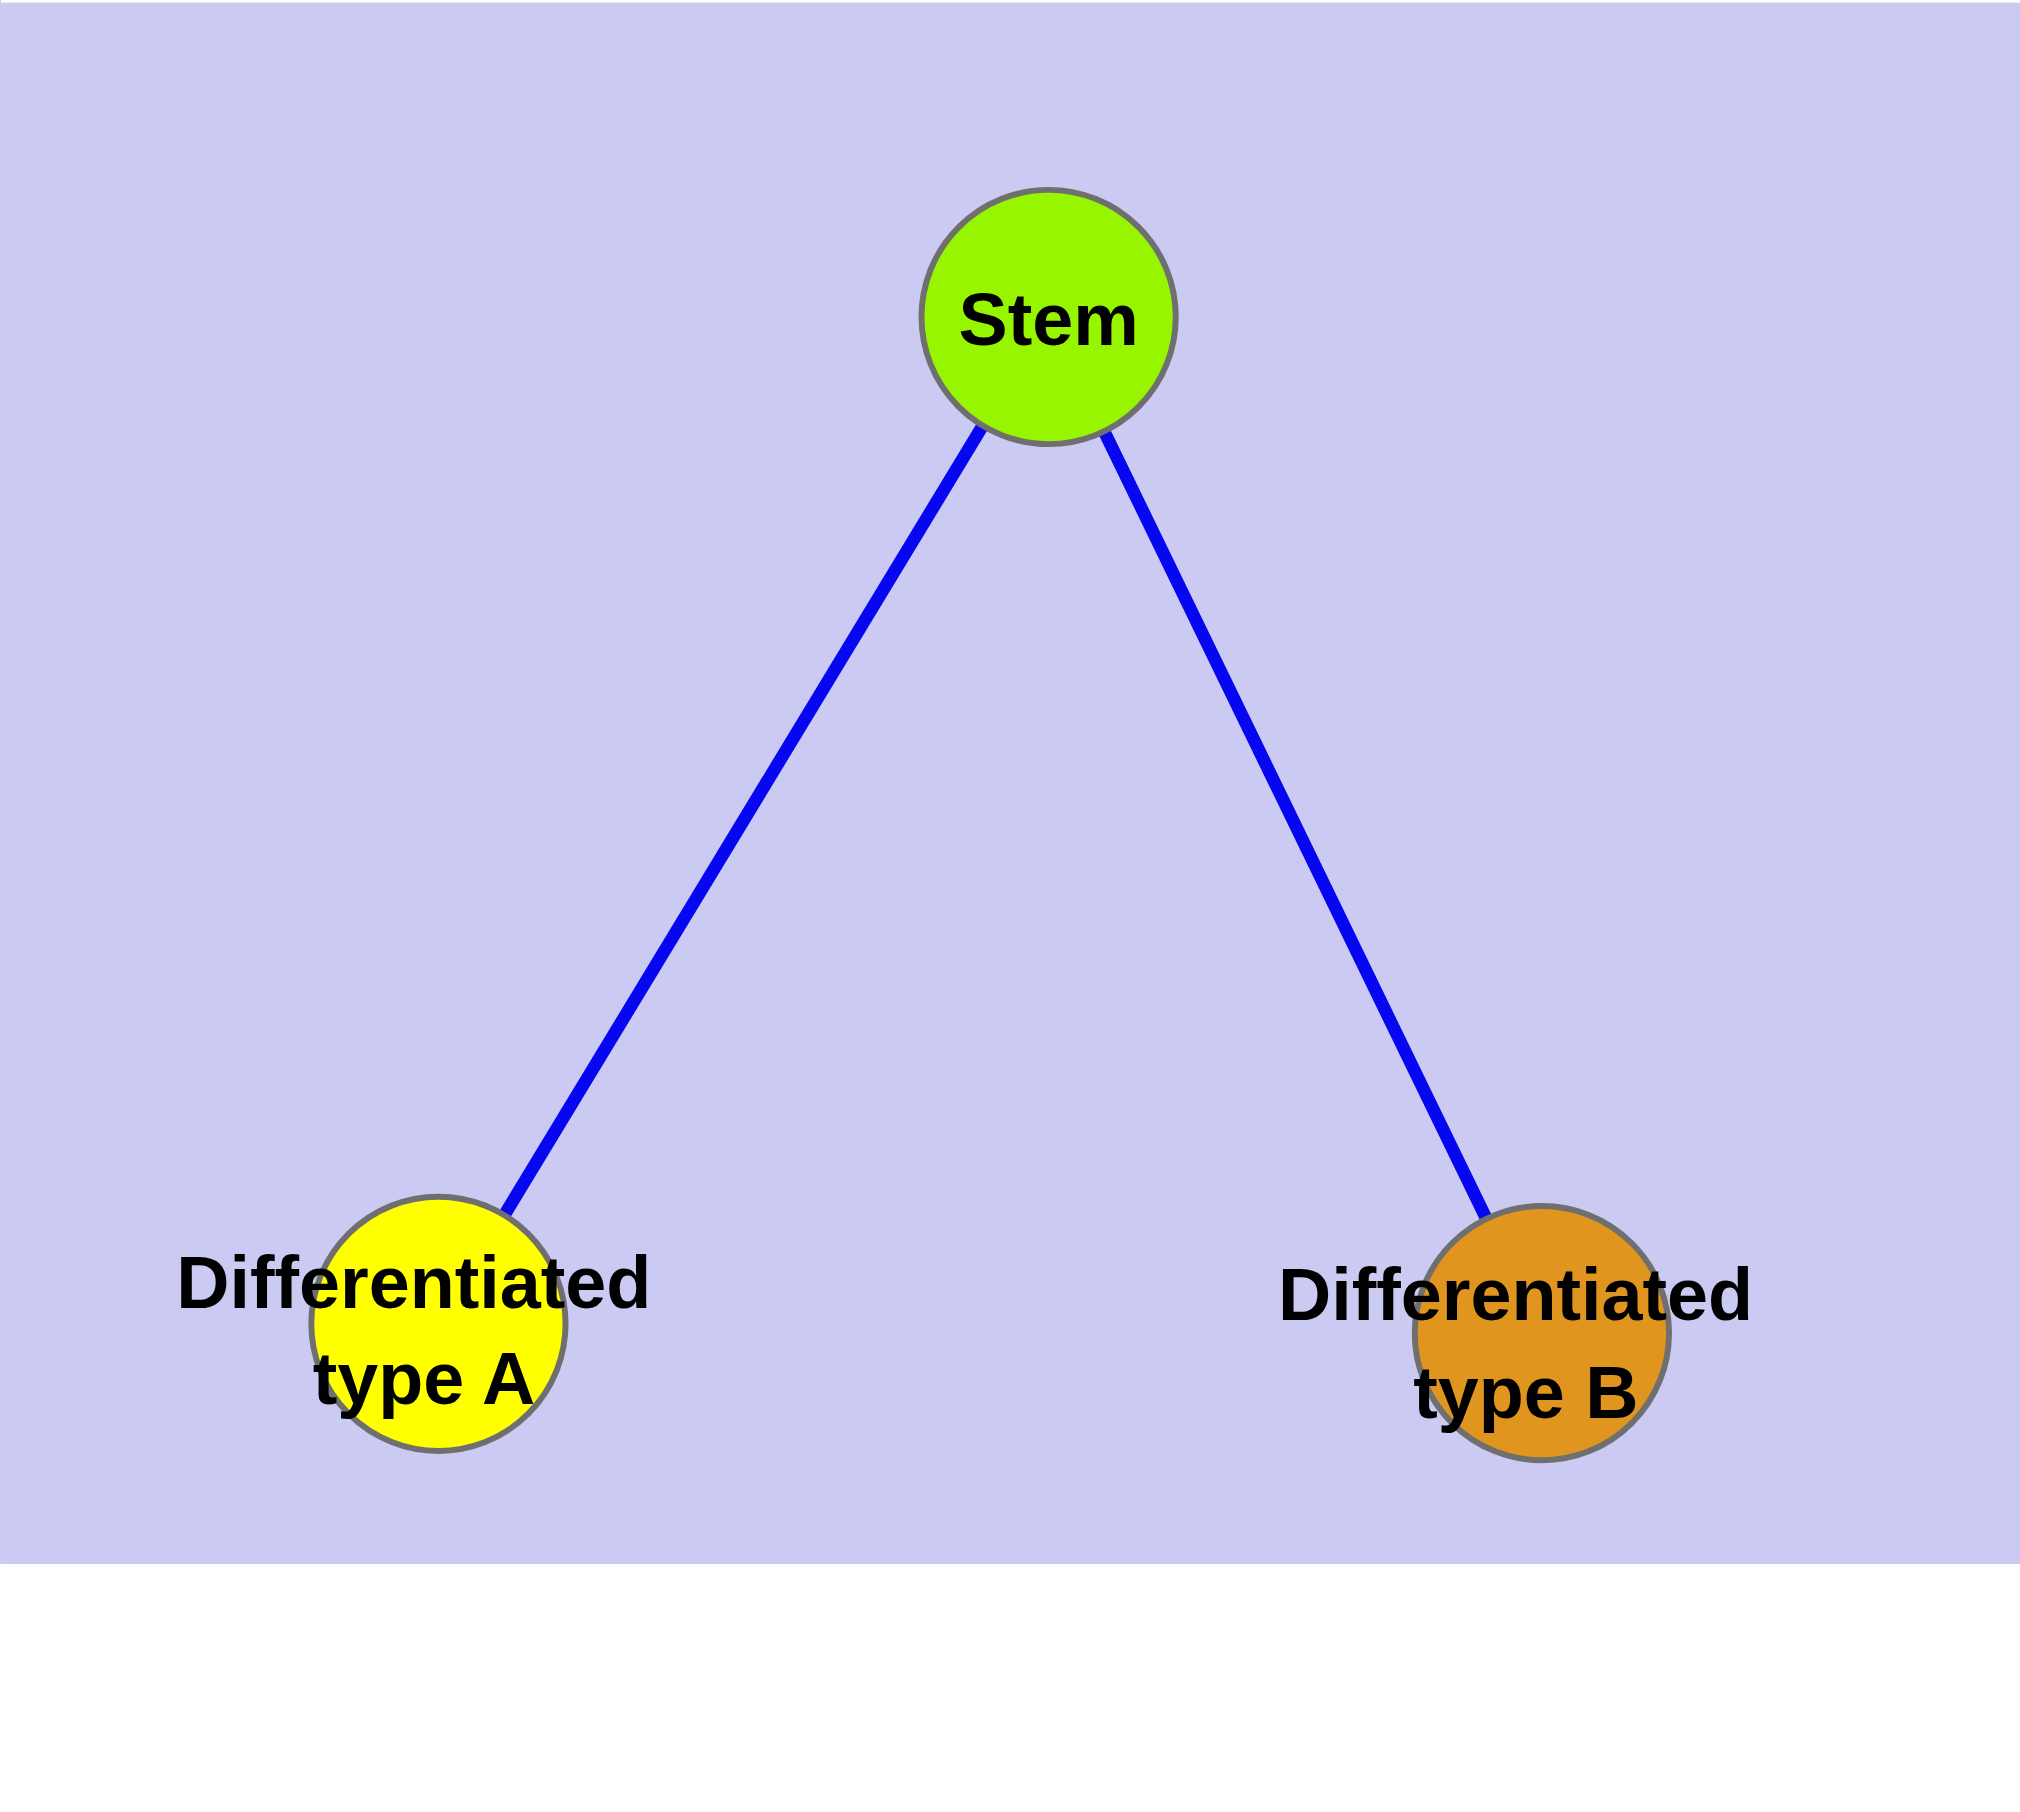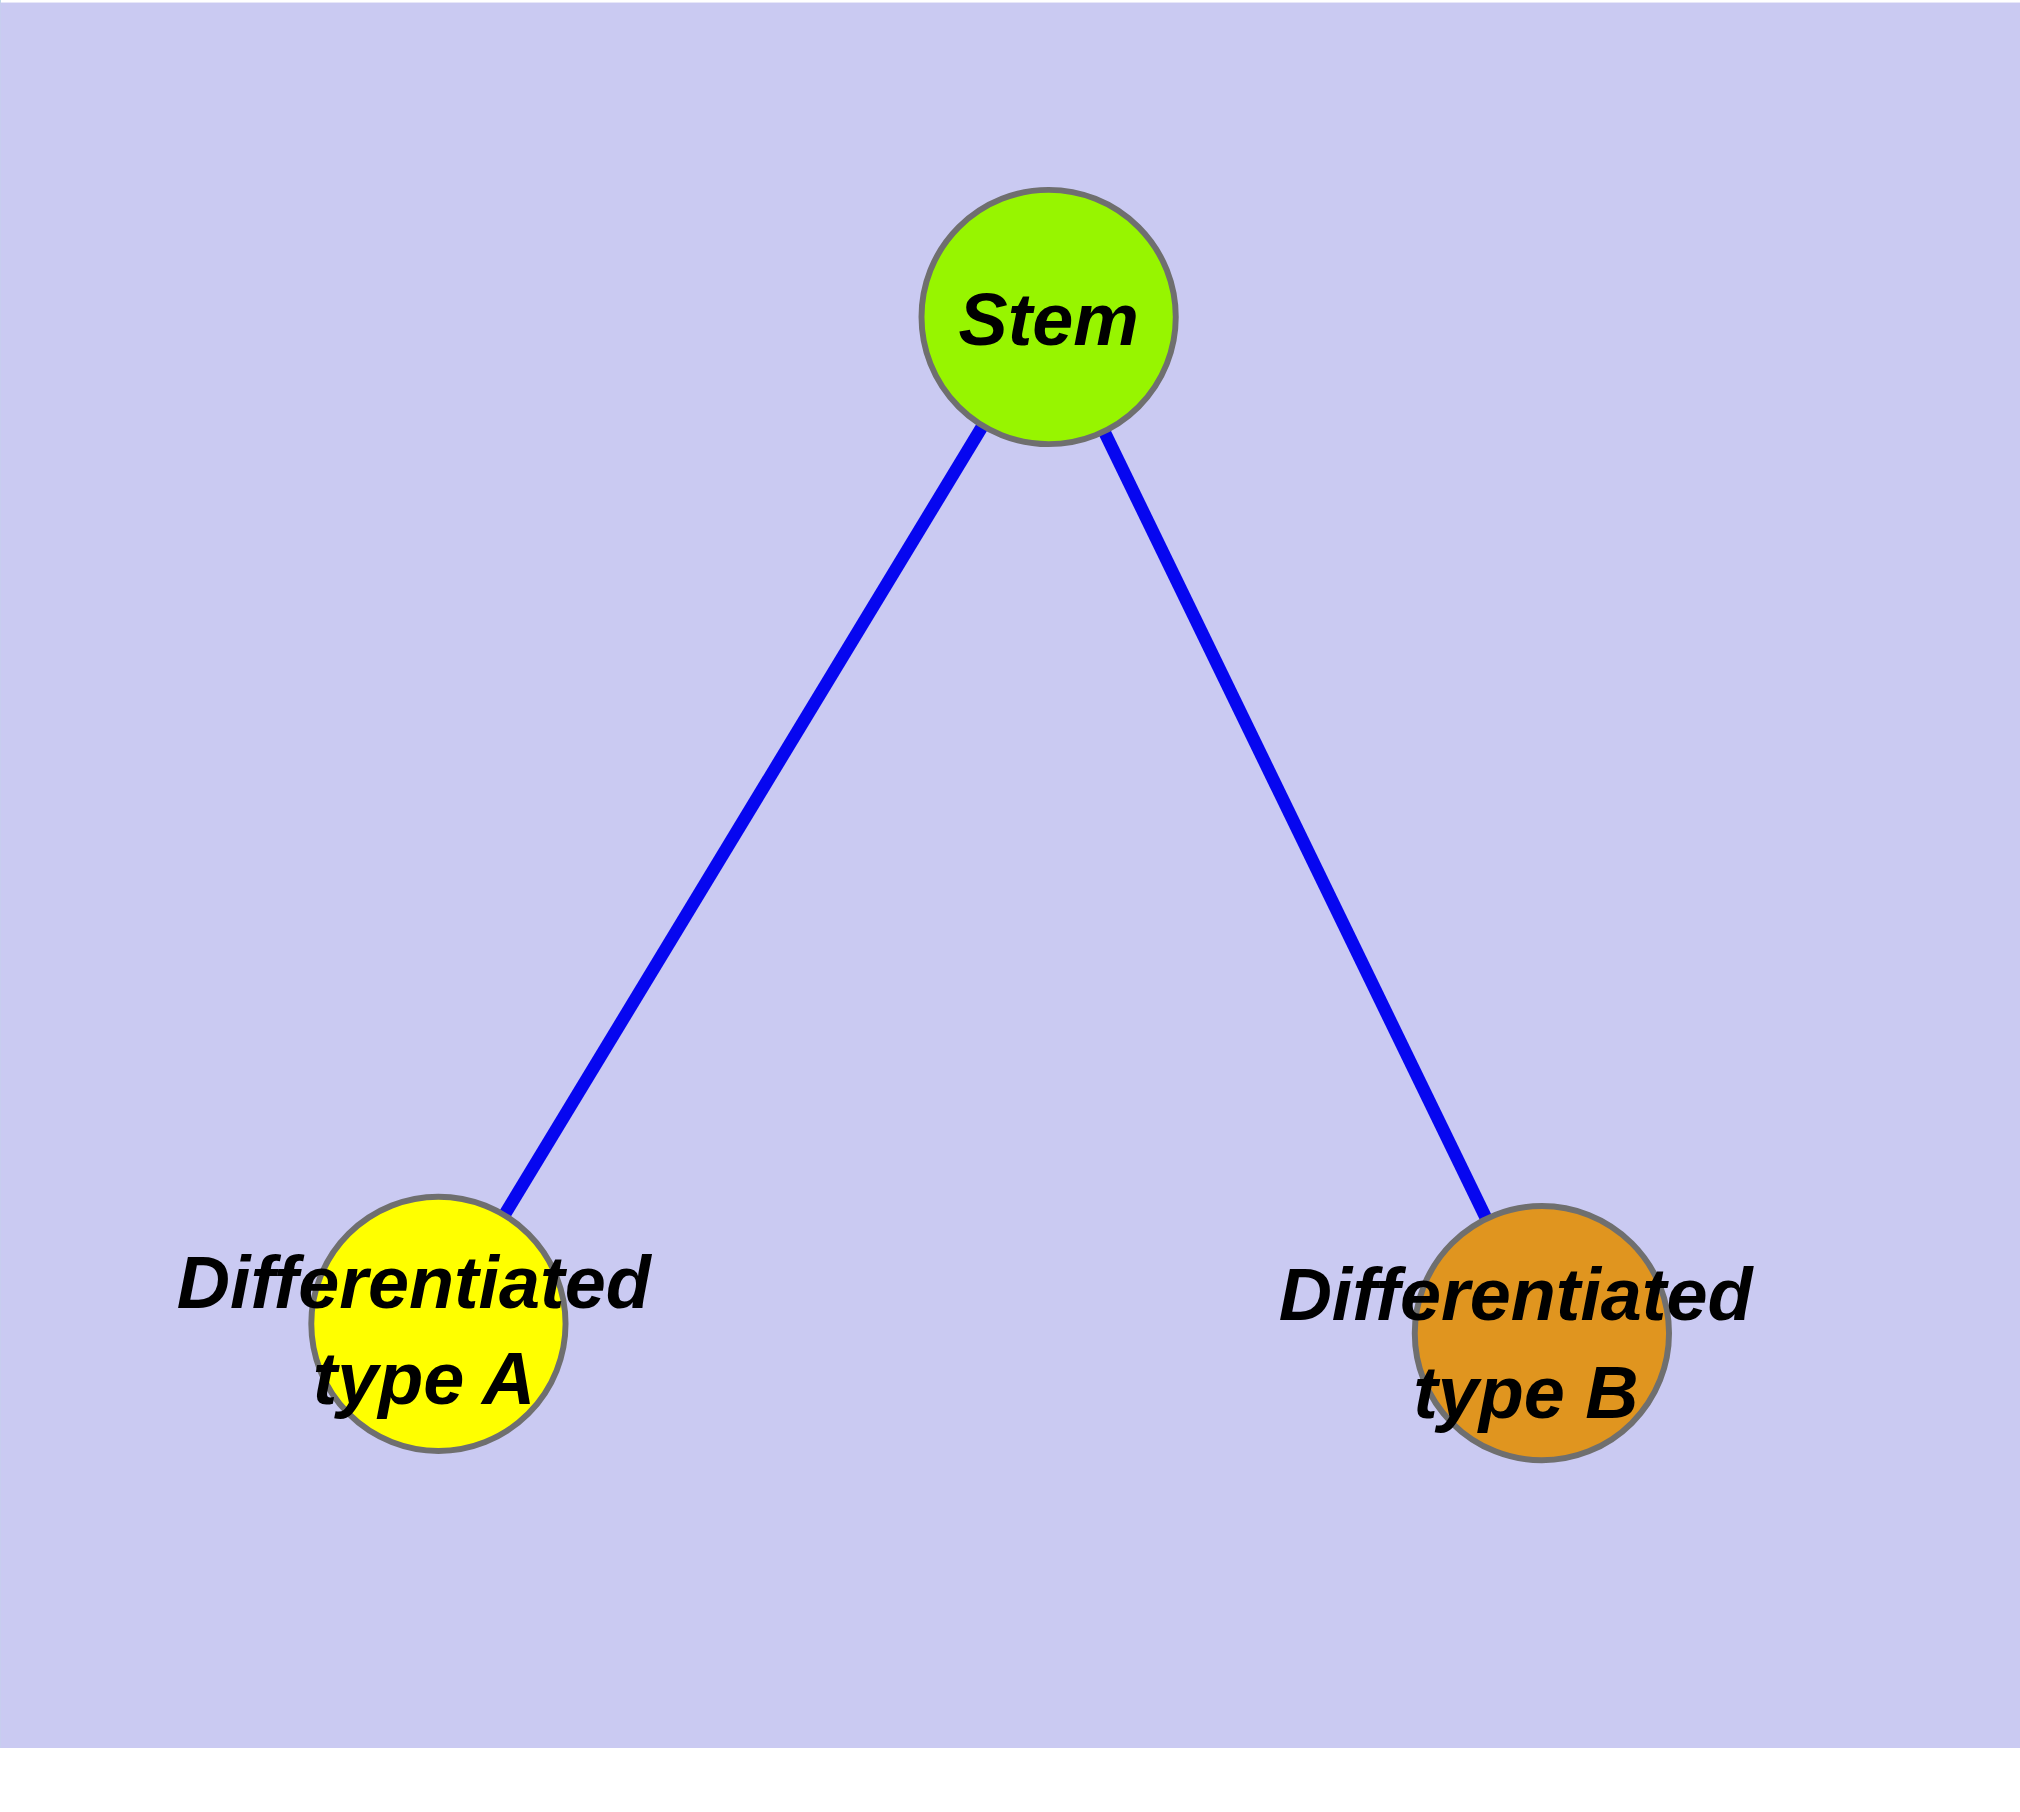--- a/index.html
+++ b/index.html
@@ -4,24 +4,23 @@
 <style>
   
   html, body {
     margin: 0;
     padding: 0;
     background: #ffffff;
   }
   .stage {
     position: relative;
     width: 2021px;
-    height: 1748px;
+    height: 1564px;
     background: #0369a1;
     overflow: hidden;
-    font-style: italic;
   }
   svg { display: block; }
   .node-label {
     font-family: "Liberation Sans", sans-serif;
     font-weight: bold;
     font-size: 87px;
     user-select: none;
   }
 </style>
 </head>

